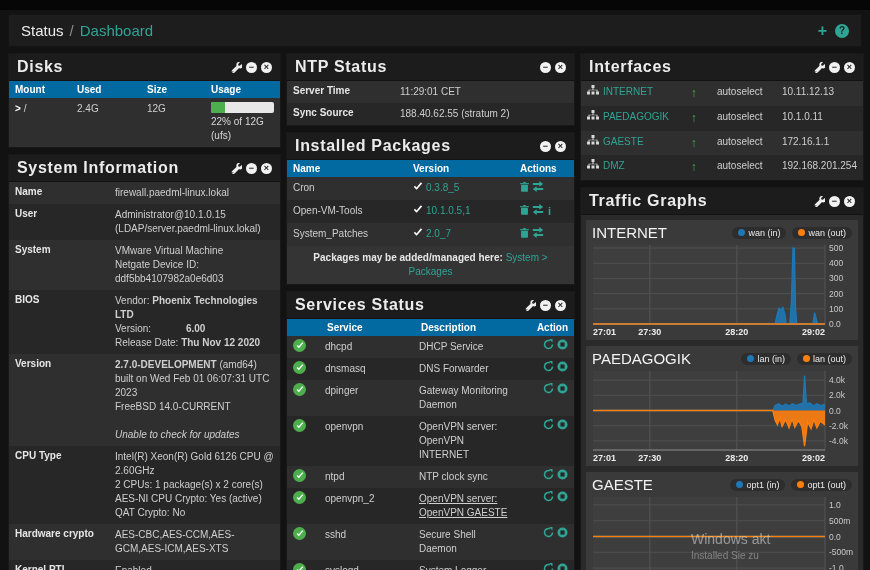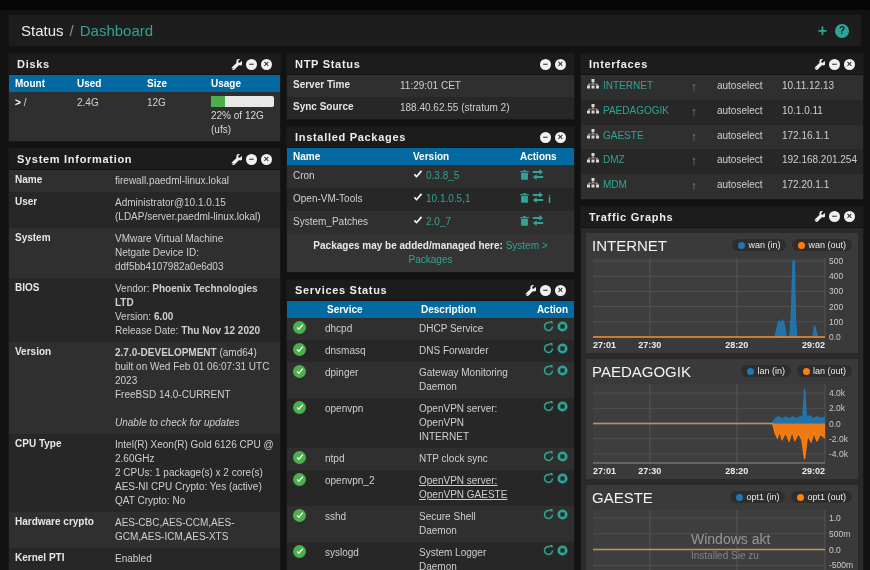--- a/index.html
+++ b/index.html
@@ -15,21 +15,21 @@
   .crumb-actions{margin-left:auto;display:flex;align-items:center;gap:8px}
   .plus-ic{color:#2fa495;font-size:16px;font-weight:bold;line-height:14px}
   .help-ic{width:14px;height:14px;border-radius:50%;background:#2fa495;color:#122421;
            font-size:10px;font-weight:bold;text-align:center;line-height:14px}
   
   .grid{display:grid;grid-template-columns:273px 289px 284px;gap:5px;padding:0 8px;align-items:start}
   .col{display:flex;flex-direction:column;gap:6px;min-width:0}
   
   .panel{background:#2a2a2a;border:1px solid #181818}
   .phead{background:#1c1c1c;padding:4px 8px;display:flex;align-items:center;border-bottom:1px solid #121212}
-  .ptitle{color:#ececec;font-size:11px;font-weight:bold;letter-spacing:.7px}
+  .ptitle{color:#ececec;font-size:16px;font-weight:bold;letter-spacing:.7px}
   .picons{margin-left:auto;display:flex;gap:4px;align-items:center}
   .ic-circle{width:11px;height:11px;border-radius:50%;background:#f2f2f2;color:#1b1b1b;
              font-size:9px;font-weight:bold;line-height:11px;text-align:center;display:inline-block}
   .ic-wrench{display:inline-flex;align-items:center}
   
   table{width:100%;border-collapse:collapse;font-size:10px}
   thead th{background:#0369a1;color:#fff;text-align:left;padding:3px 6px;font-weight:bold}
   tbody tr:nth-child(odd){background:#2f2f2f}
   tbody tr:nth-child(even){background:#272727}
   th.lbl{color:#e6e6e6;text-align:left;vertical-align:top;padding:4px 6px;font-weight:bold;background:transparent}
@@ -152,21 +152,21 @@
               <th class="lbl">System</th>
               <td>
                 <div><span>VMware Virtual Machine</span></div>
                 <div><span>Netgate Device ID: </span><span style="font-weight: normal;">ddf5bb4107982a0e6d03</span></div>
               </td>
             </tr>
             <tr>
               <th class="lbl">BIOS</th>
               <td>
                 <div><span>Vendor: </span><span style="font-weight: bold;">Phoenix Technologies LTD</span></div>
-                <div><span>Version: </span><span style="font-weight: bold;">6.00</span></div>
+                <div><span>Version: </span><span style="font-weight: bold; margin-left: 32px;">6.00</span></div>
                 <div><span>Release Date: </span><span style="font-weight: bold;">Thu Nov 12 2020</span></div>
               </td>
             </tr>
             <tr>
               <th class="lbl">Version</th>
               <td>
                 <div><span style="font-weight: bold;">2.7.0-DEVELOPMENT</span><span> (amd64)</span></div>
                 <div><span>built on Wed Feb 01 06:07:31 UTC 2023</span></div>
                 <div><span>FreeBSD 14.0-CURRENT</span></div>
                 <div><span>&nbsp;</span></div>
@@ -555,32 +555,20 @@
               <td style="width: 104px; white-space: nowrap;"><span><svg width="12" height="10" viewBox="0 0 24 20" fill="#d8d8d8">
                     <rect x="9" y="0" width="6" height="6"></rect>
                     <rect x="0" y="13" width="6" height="6"></rect>
                     <rect x="9" y="13" width="6" height="6"></rect>
                     <rect x="18" y="13" width="6" height="6"></rect>
                     <path d="M11 6h2v3.5h8V13h-2v-2.5H5V13H3V9.5h8z"></path>
                   </svg></span><span class="if-name link">DMZ</span></td>
               <td style="width: 24px;"><span class="up-arrow">↑</span></td>
               <td style="width: 62px;">autoselect</td>
               <td>192.168.201.254</td>
-            </tr>
-            <tr>
-              <td style="width: 104px; white-space: nowrap;"><span><svg width="12" height="10" viewBox="0 0 24 20" fill="#d8d8d8">
-                    <rect x="9" y="0" width="6" height="6"></rect>
-                    <rect x="0" y="13" width="6" height="6"></rect>
-                    <rect x="9" y="13" width="6" height="6"></rect>
-                    <rect x="18" y="13" width="6" height="6"></rect>
-                    <path d="M11 6h2v3.5h8V13h-2v-2.5H5V13H3V9.5h8z"></path>
-                  </svg></span><span class="if-name link">MDM</span></td>
-              <td style="width: 24px;"><span class="up-arrow">↑</span></td>
-              <td style="width: 62px;">autoselect</td>
-              <td>172.20.1.1</td>
             </tr>
           </tbody>
         </table>
     </div>
     <div class="panel">
       <div class="phead">
         <span class="ptitle">Traffic Graphs</span>
         <span class="picons">
             <span class="ic-wrench">
               <svg width="11" height="11" viewBox="0 0 512 512" fill="#efefef">

